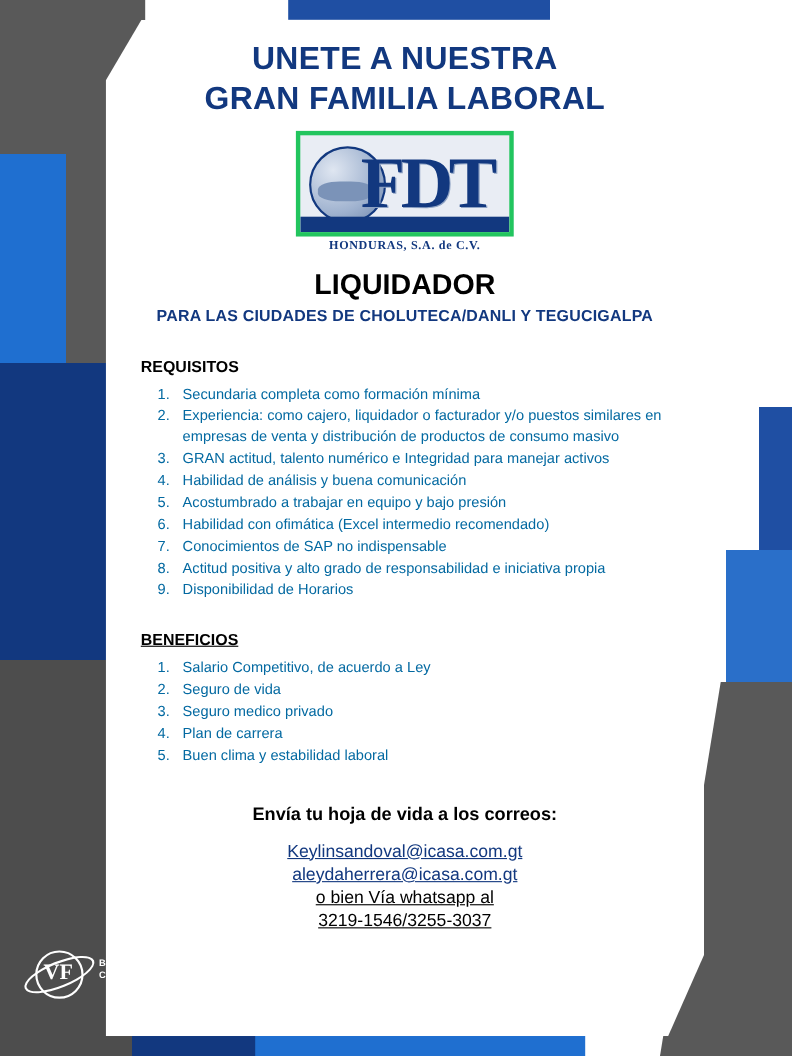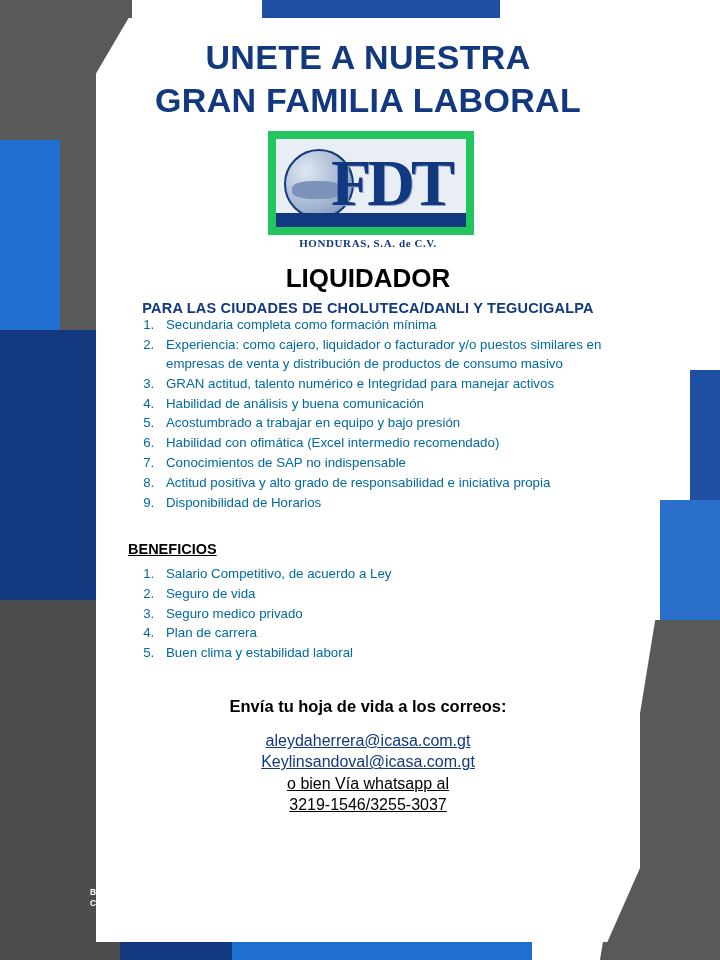--- a/index.html
+++ b/index.html
@@ -109,21 +109,21 @@
     position: absolute;
     left: 96px; top: 18px;
     width: 544px; height: 924px;
     z-index: 5;
   }
 
   .headline {
     text-align: center;
     color: #12387f;
     font-weight: bold;
-    font-size: 34px;
+    font-size: 29px;
     line-height: 1.25;
     margin: 18px 0 0 0;
     letter-spacing: 0.3px;
   }
   .headline .l2 { display: block; }
 
   
   .logo-wrap {
     margin: 10px auto 0 auto;
     width: 200px;
@@ -135,21 +135,21 @@
     font-weight: bold;
     font-size: 18px;
     letter-spacing: 0.5px;
     font-family: "Liberation Serif", serif;
   }
   .logo-box {
     position: relative;
     margin: 1px auto 0 auto;
     width: 190px;
     height: 88px;
-    border: 8px solid #22c55e;
+    border: 4px solid #22c55e;
     background: #e9edf4;
     overflow: hidden;
   }
   .logo-globe {
     position: absolute;
     left: 8px; top: 10px;
     width: 66px; height: 66px;
     border-radius: 50%;
     background:
       radial-gradient(circle at 30% 30%, #dfe6f1 0%, #9fb2cf 60%, #6e86ab 100%);
@@ -294,21 +294,20 @@
     font-family: "Liberation Serif", serif;
   }
   .vf-tag {
     position: absolute;
     left: 72px; top: 22px;
     color: #ffffff;
     font-weight: bold;
     font-size: 8.5px;
     line-height: 1.25;
     letter-spacing: 0.6px;
-    margin-top: 17px;
   }
 </style>
 </head>
 <body>
 
 <div class="poster">
 
   <div class="bg-gray-left"></div>
   <div class="bg-blue-left-mid"></div>
   <div class="bg-blue-left-dark"></div>
@@ -334,20 +333,21 @@
         <div class="logo-globe"></div>
         <div class="logo-fdt">FDT</div>
         <div class="logo-bar"></div>
       </div>
       <div class="logo-bottom">HONDURAS, S.A. de C.V.</div>
     </div>
 
     <div class="job-title">LIQUIDADOR</div>
     <div class="cities">PARA LAS CIUDADES DE CHOLUTECA/DANLI Y TEGUCIGALPA</div>
 
+    <div class="section-title">REQUISITOS</div>
     <ol class="reqs">
       <li>Secundaria completa como formación mínima</li>
       <li>Experiencia: como cajero, liquidador o facturador y/o  puestos similares en empresas de venta  y distribución de productos  de consumo masivo</li>
       <li>GRAN actitud, talento numérico e Integridad para manejar activos</li>
       <li>Habilidad de análisis y buena comunicación</li>
       <li>Acostumbrado a trabajar en equipo y bajo presión</li>
       <li>Habilidad con ofimática (Excel intermedio recomendado)</li>
       <li>Conocimientos de SAP no indispensable</li>
       <li>Actitud positiva y alto grado de responsabilidad e iniciativa propia</li>
       <li>Disponibilidad de Horarios</li>
@@ -357,28 +357,33 @@
     <ol class="reqs">
       <li>Salario Competitivo, de acuerdo a Ley</li>
       <li>Seguro de vida</li>
       <li>Seguro medico privado</li>
       <li>Plan de carrera</li>
       <li>Buen clima y estabilidad laboral</li>
     </ol>
 
     <div class="contact">
       <div class="contact-head">Envía tu hoja de vida a los correos:</div>
+      <div class="contact-line">Keylinsandoval@icasa.com.gt</div>
       <div class="contact-line">aleydaherrera@icasa.com.gt</div>
-      <div class="contact-line">Keylinsandoval@icasa.com.gt</div>
       <div class="contact-line black">o bien Vía whatsapp al</div>
       <div class="contact-line black">3219-1546/3255-3037</div>
     </div>
 
   </div>
 
   <div class="vf-logo">
+    <div class="vf-planet">
+      <div class="ball"></div>
+      <div class="ring"></div>
+      <div class="vf-text">VF</div>
+    </div>
     <div class="vf-tag">
       <div>BEBIDAS NO</div>
       <div>CARBONATADAS</div>
     </div>
   </div>
 
 </div>
 
 </body></html>

